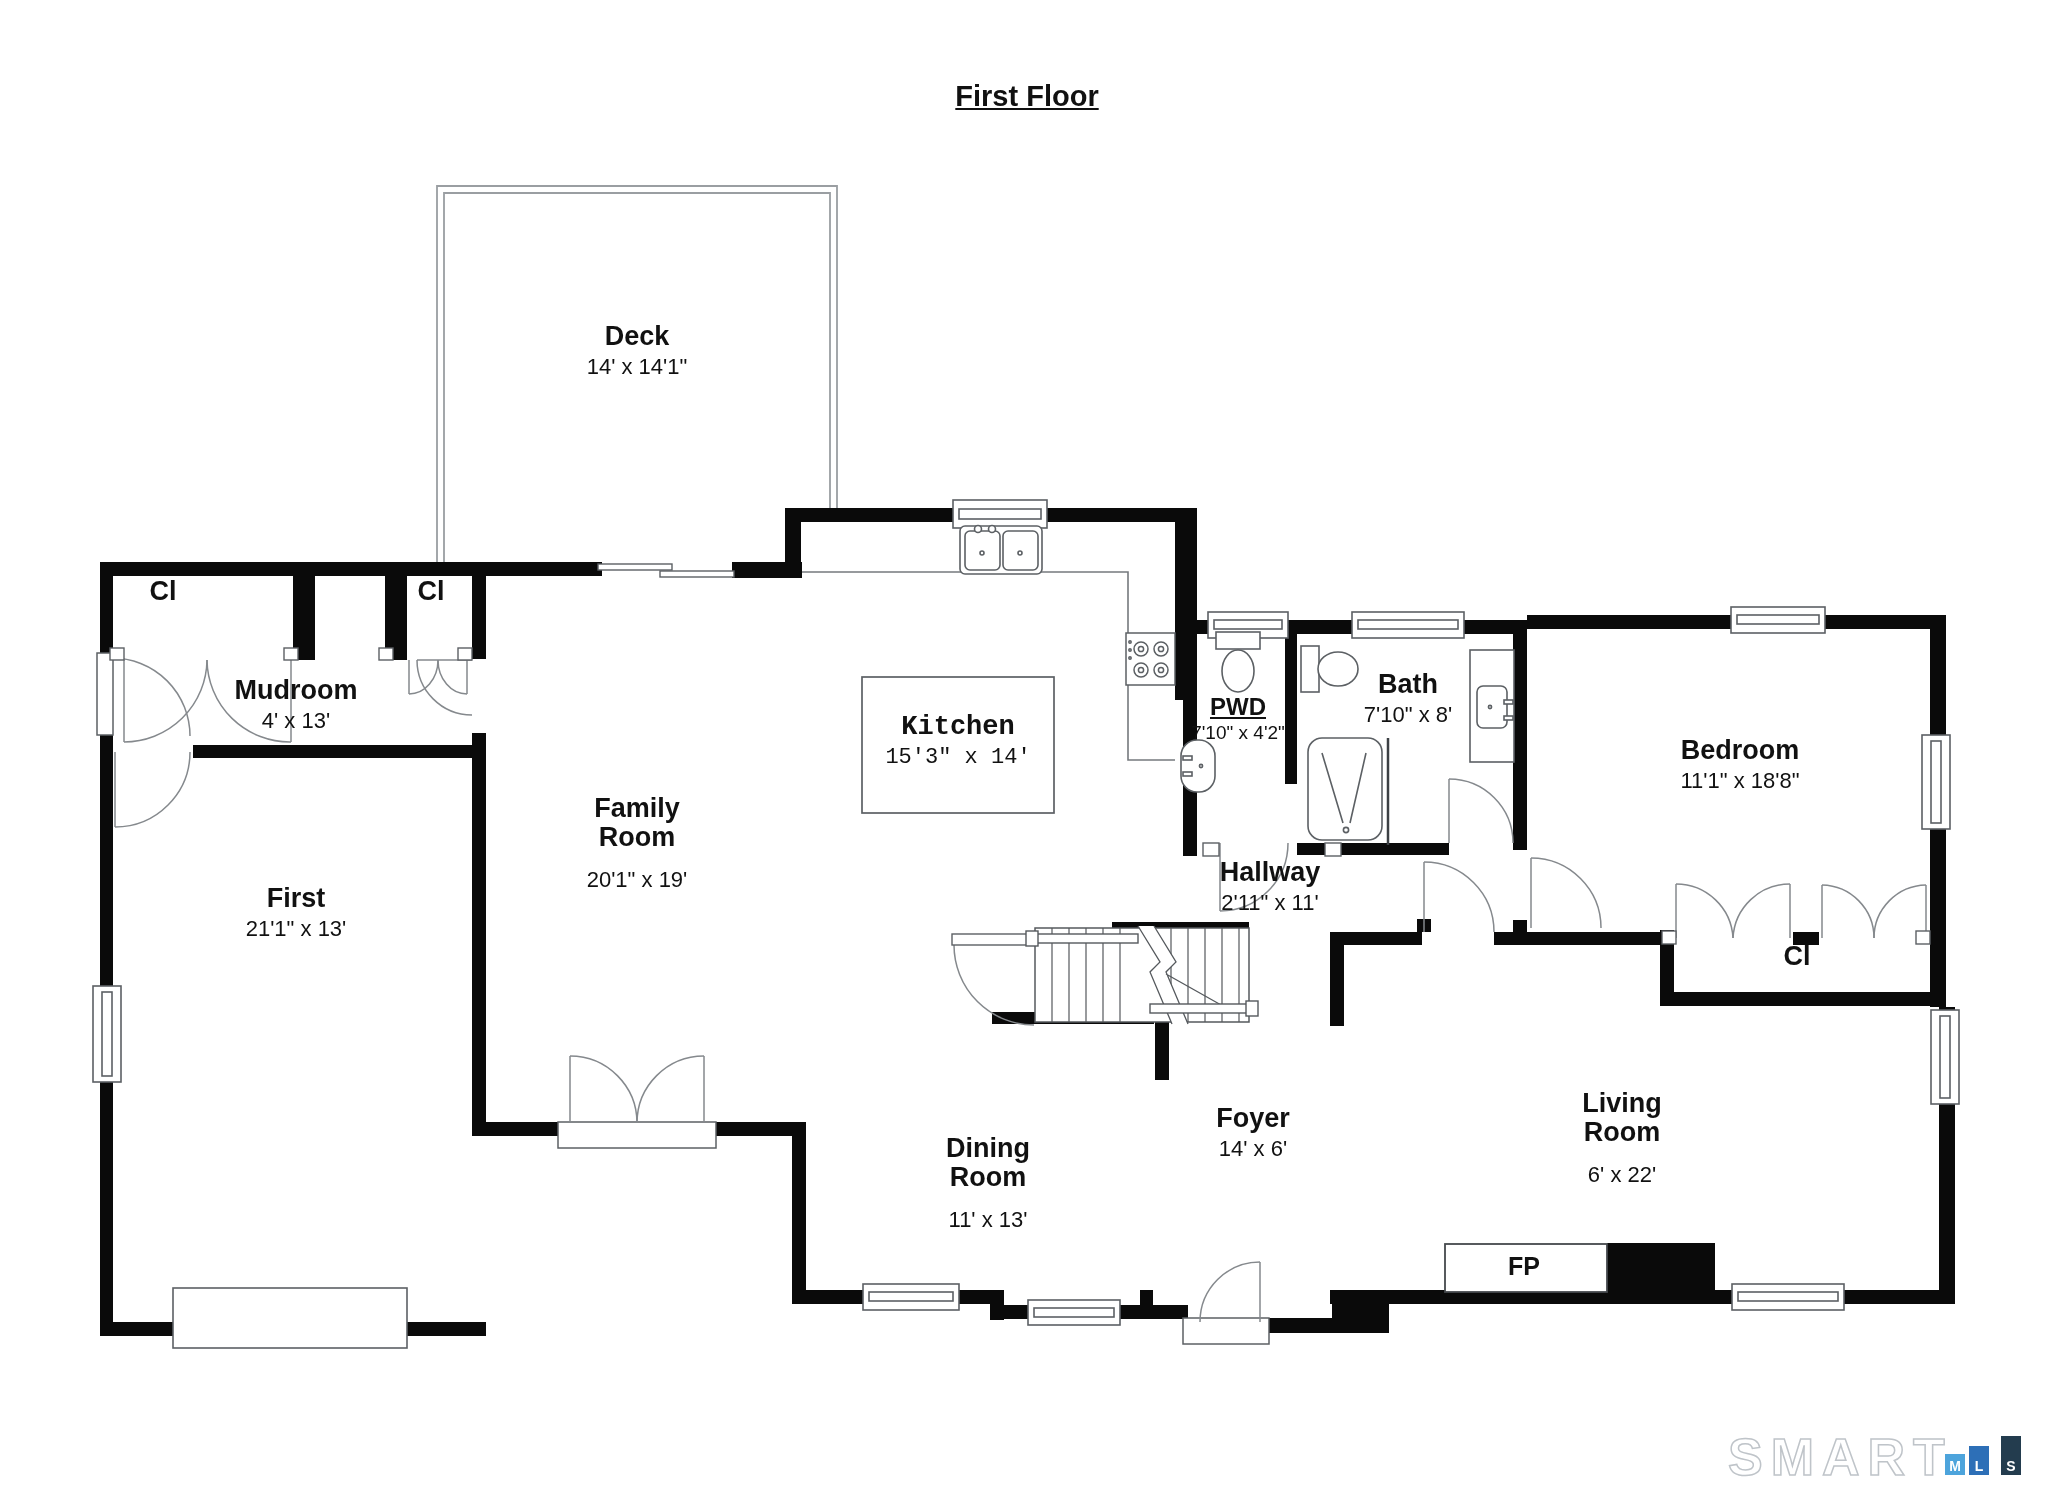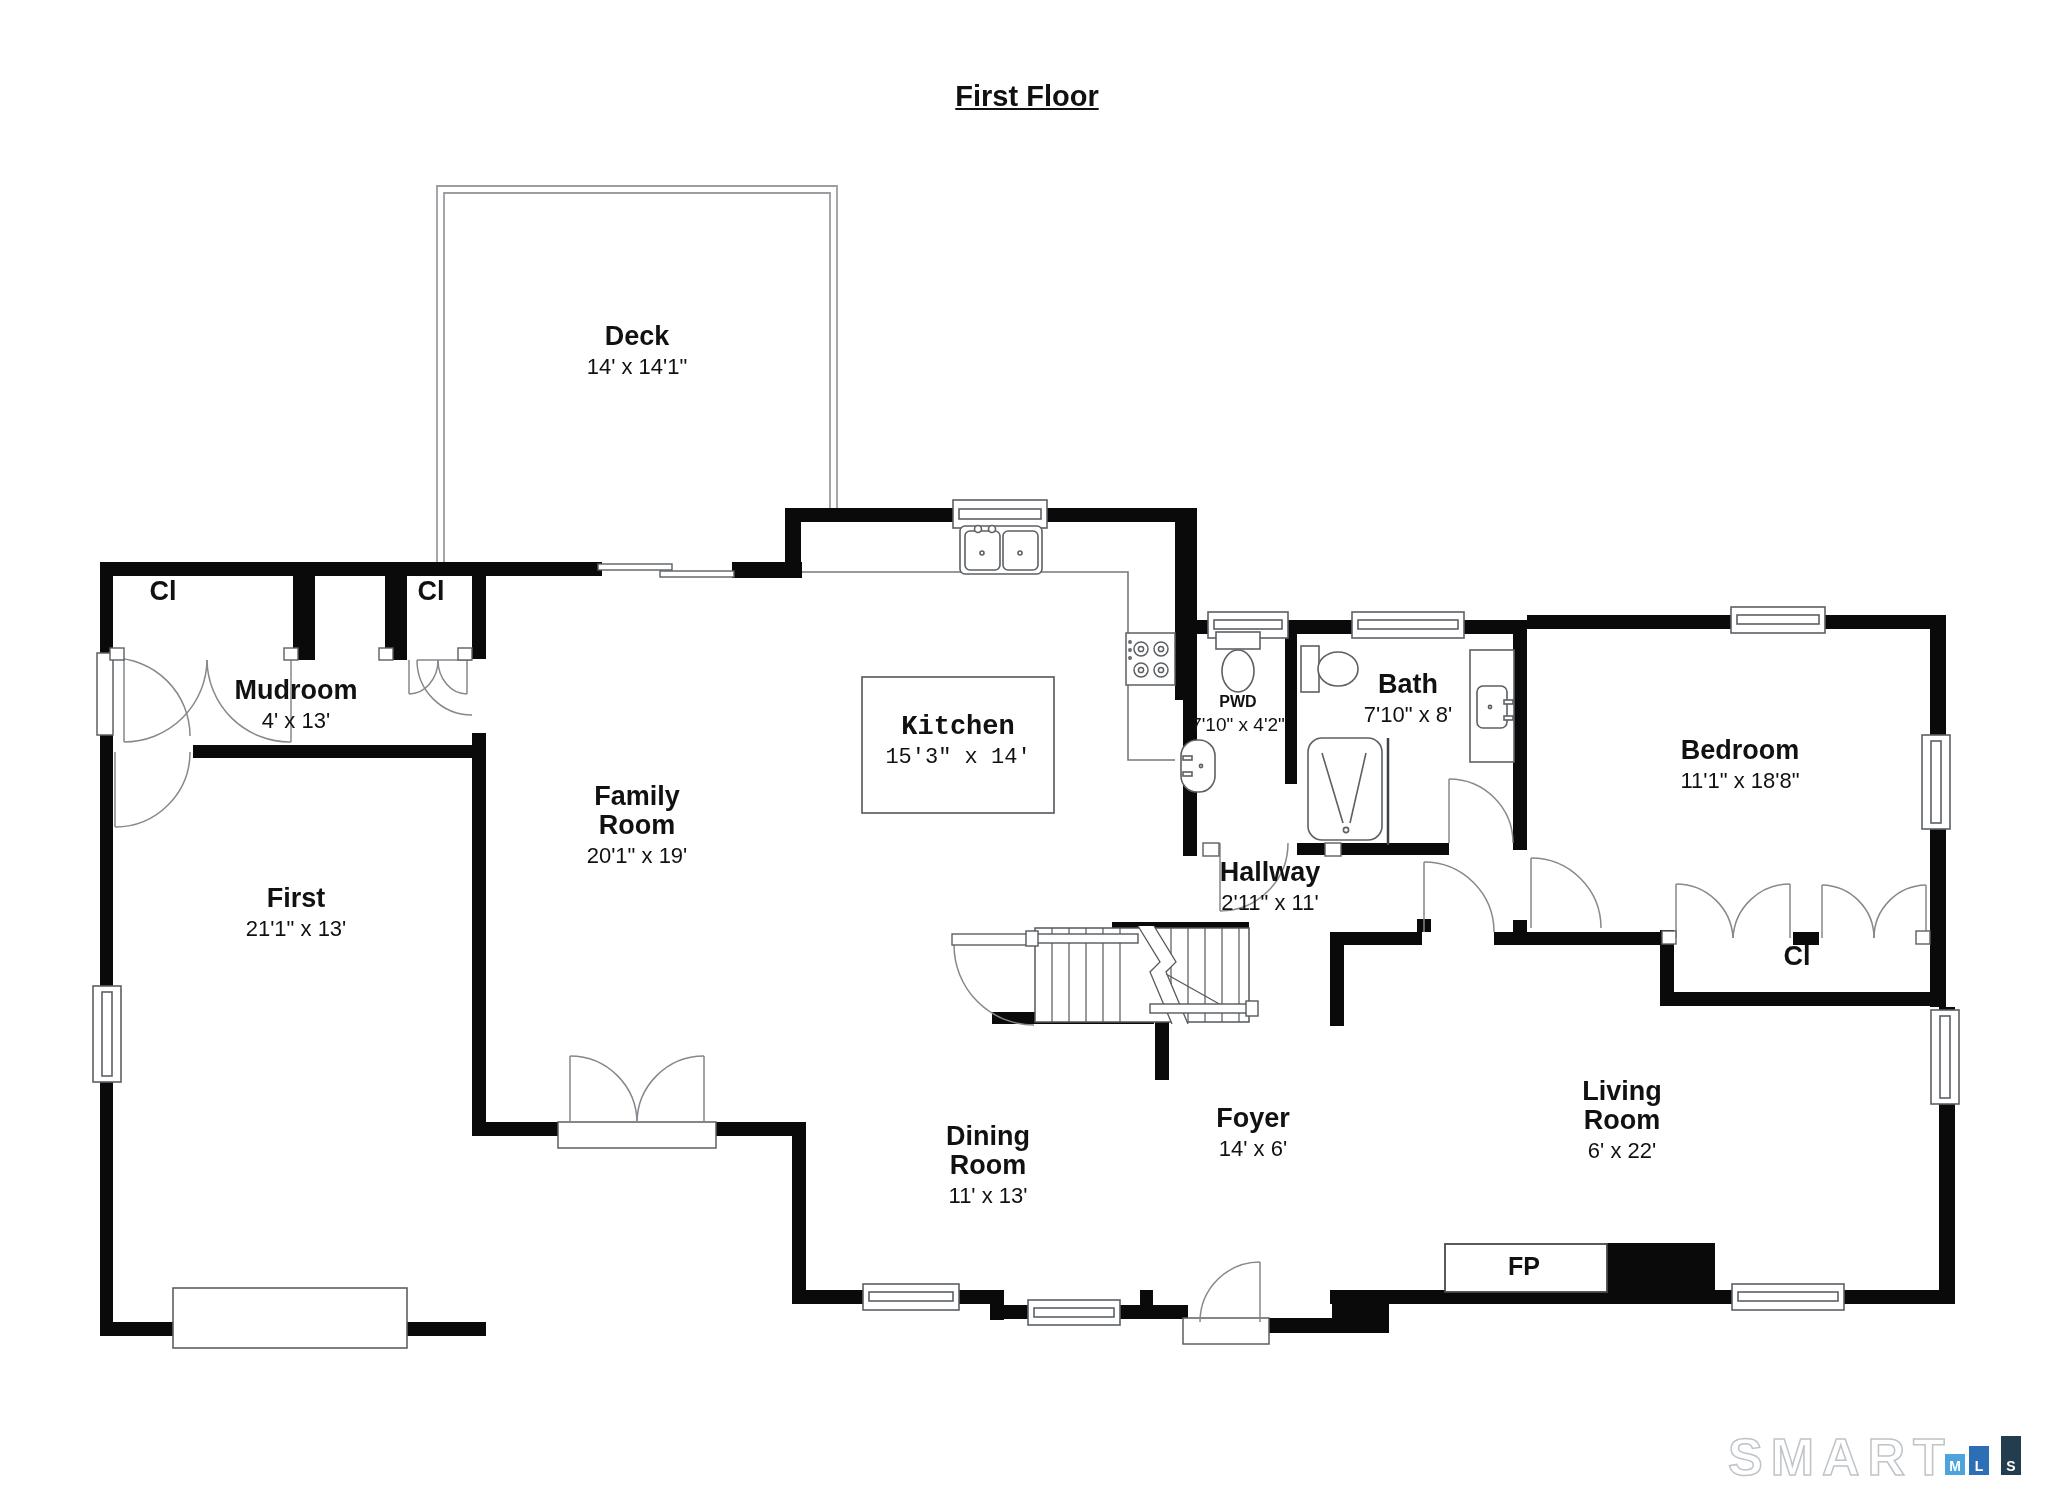--- a/index.html
+++ b/index.html
@@ -2,22 +2,22 @@
 <html><head>
 <meta charset="utf-8">
 <style>
   html,body{margin:0;padding:0;background:#ffffff;}
   body{width:2048px;height:1499px;position:relative;font-family:"Liberation Sans",sans-serif;color:#111;}
   #plan{position:absolute;left:0;top:0;}
   .lbl{position:absolute;transform:translateX(-50%);text-align:center;}
   .nm{font-weight:bold;font-size:27px;line-height:1.06;}
   .dm{font-size:22px;margin-top:3px;white-space:nowrap;}
   .nowrap .nm{white-space:nowrap;}
-  .wrap .nm{width:140px;margin:4px auto;}
-  .small .nm{font-size:16px;}
+  .wrap .nm{width:140px;margin:16px auto;}
+  .small .nm{font-size:24px;text-decoration:underline;}
   .small .dm{font-size:19px;}
   .tag{font-weight:bold;font-size:27px;}
   #title{position:absolute;transform:translateX(-50%);font-weight:bold;font-size:29px;text-decoration:underline;}
 </style>
 </head>
 <body>
 
 <svg id="plan" width="2048" height="1499" viewBox="0 0 2048 1499">
 
   <g fill="none" stroke="#9a9ea2" stroke-width="1.8">

